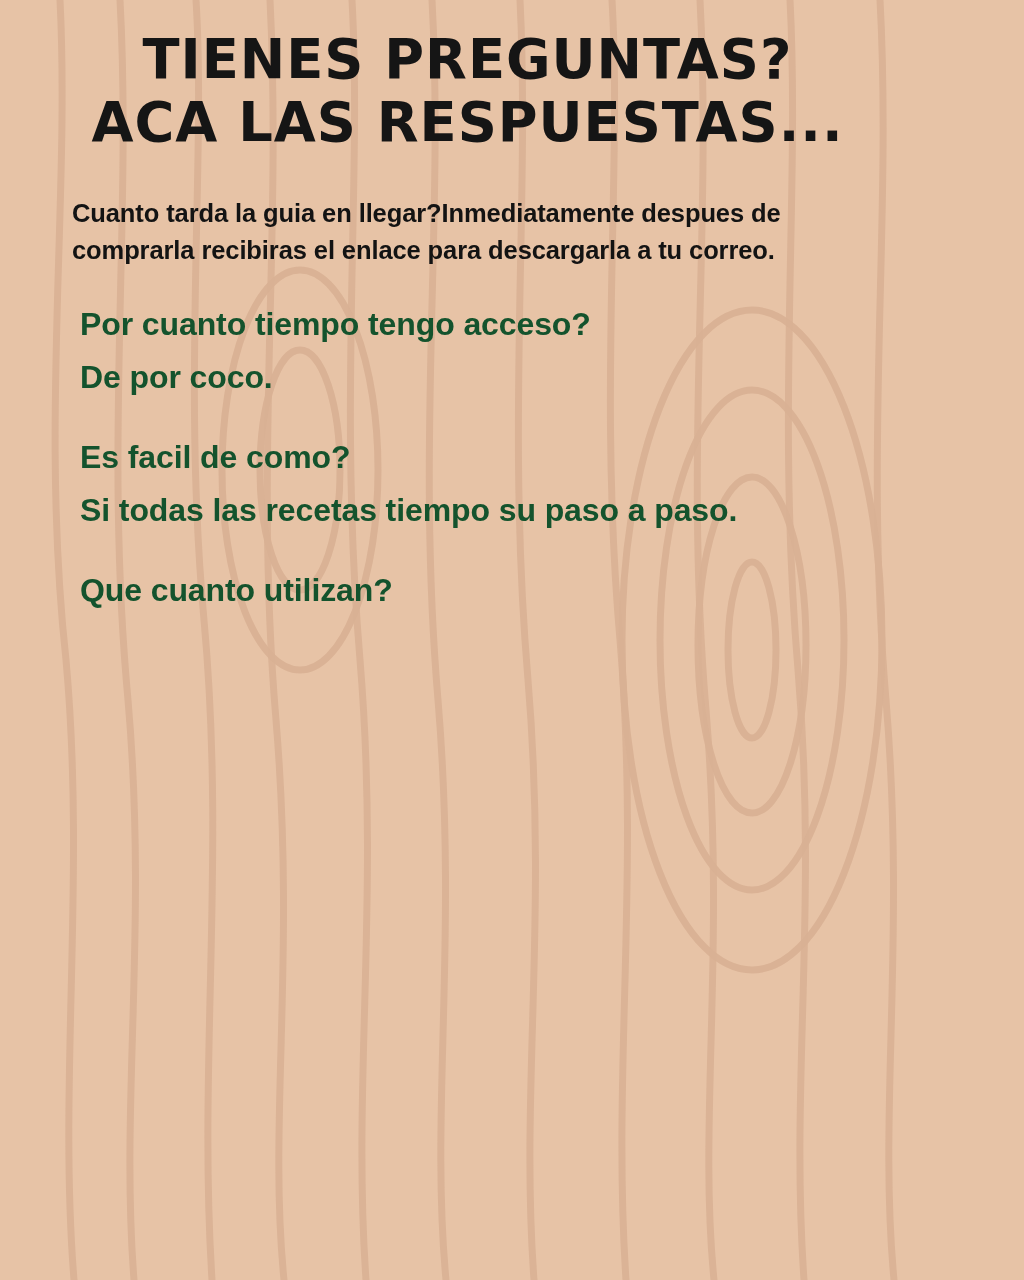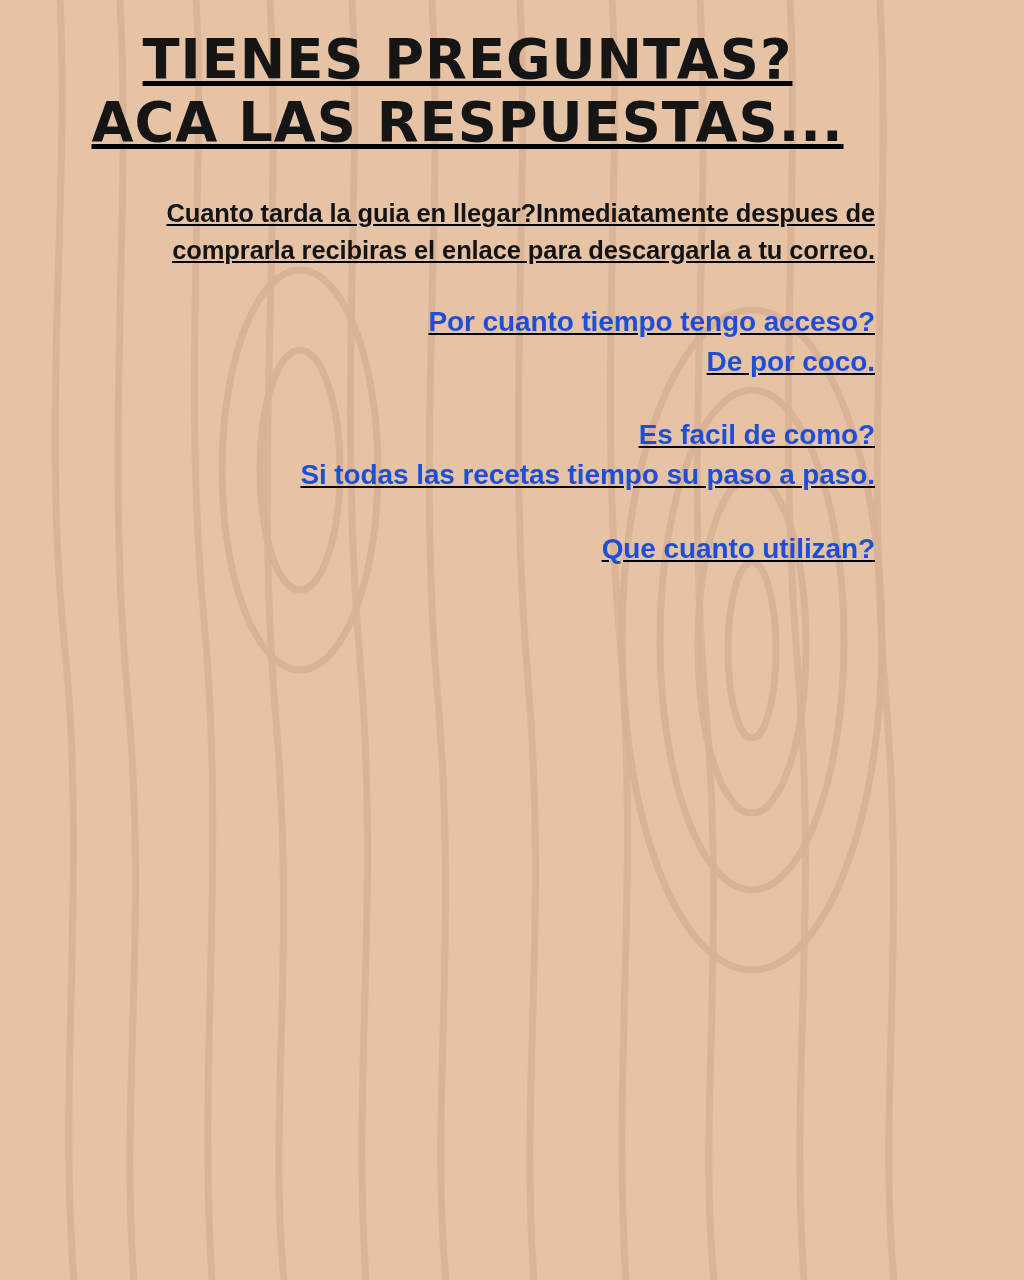--- a/index.html
+++ b/index.html
@@ -12,21 +12,20 @@
     background: #e7c3a6;
     font-family: "Liberation Sans", sans-serif;
     overflow: hidden;
   }
   .page {
     position: relative;
     width: 935px;
     height: 1280px;
     background: #e7c3a6;
     overflow: hidden;
-    text-decoration: underline;
   }
   
   .wood {
     position: absolute;
     inset: 0;
     pointer-events: none;
   }
   .wood svg {
     display: block;
     width: 1024px;
@@ -55,30 +54,29 @@
   .headline .line1 { font-size: 56px; }
   .headline .line2 { font-size: 56px; }
 
   .faq {
     margin-top: 42px;
     padding-left: 32px;
     padding-right: 20px;
   }
   .qa-block {
     margin-bottom: 34px;
-    text-align: right;
   }
   .qa-block:last-child { margin-bottom: 0; }
   .q, .a {
-    color: #1d4ed8;
+    color: #14532d;
     font-family: "Liberation Sans", sans-serif;
     font-weight: bold;
-    font-size: 28px;
+    font-size: 32px;
     line-height: 1.42;
-    margin: 0;
+    margin: 8px;
     letter-spacing: -0.1px;
   }
   .qa-inline {
     color: #131313;
     font-family: "Liberation Sans", sans-serif;
     font-weight: bold;
     font-size: 25.5px;
     line-height: 1.42;
     margin: 0;
     letter-spacing: -0.1px;

